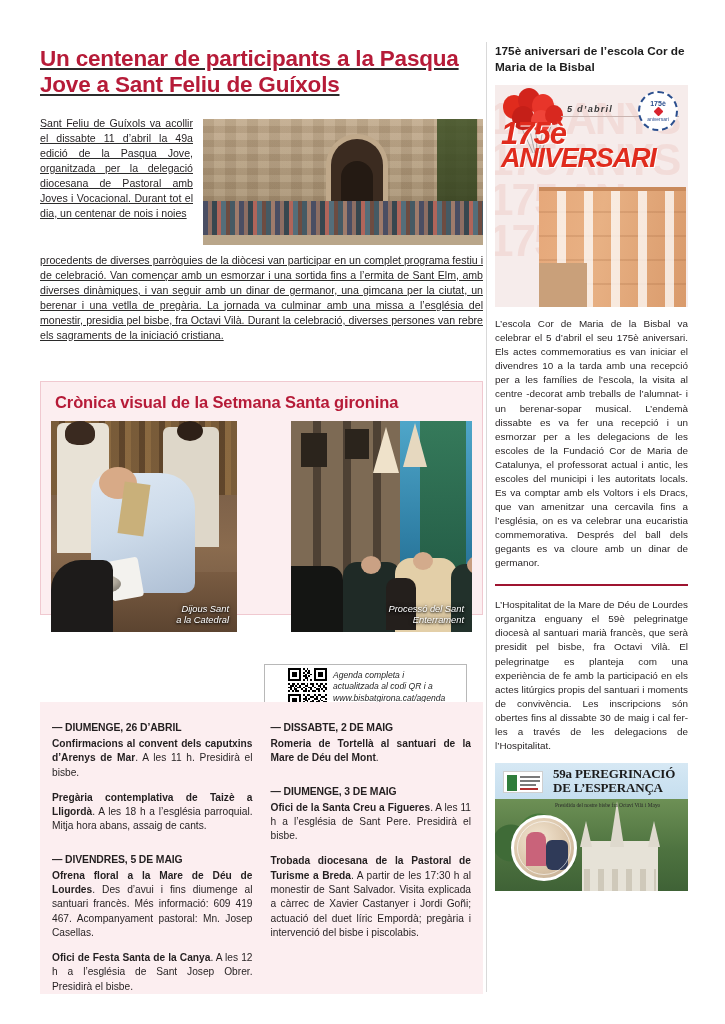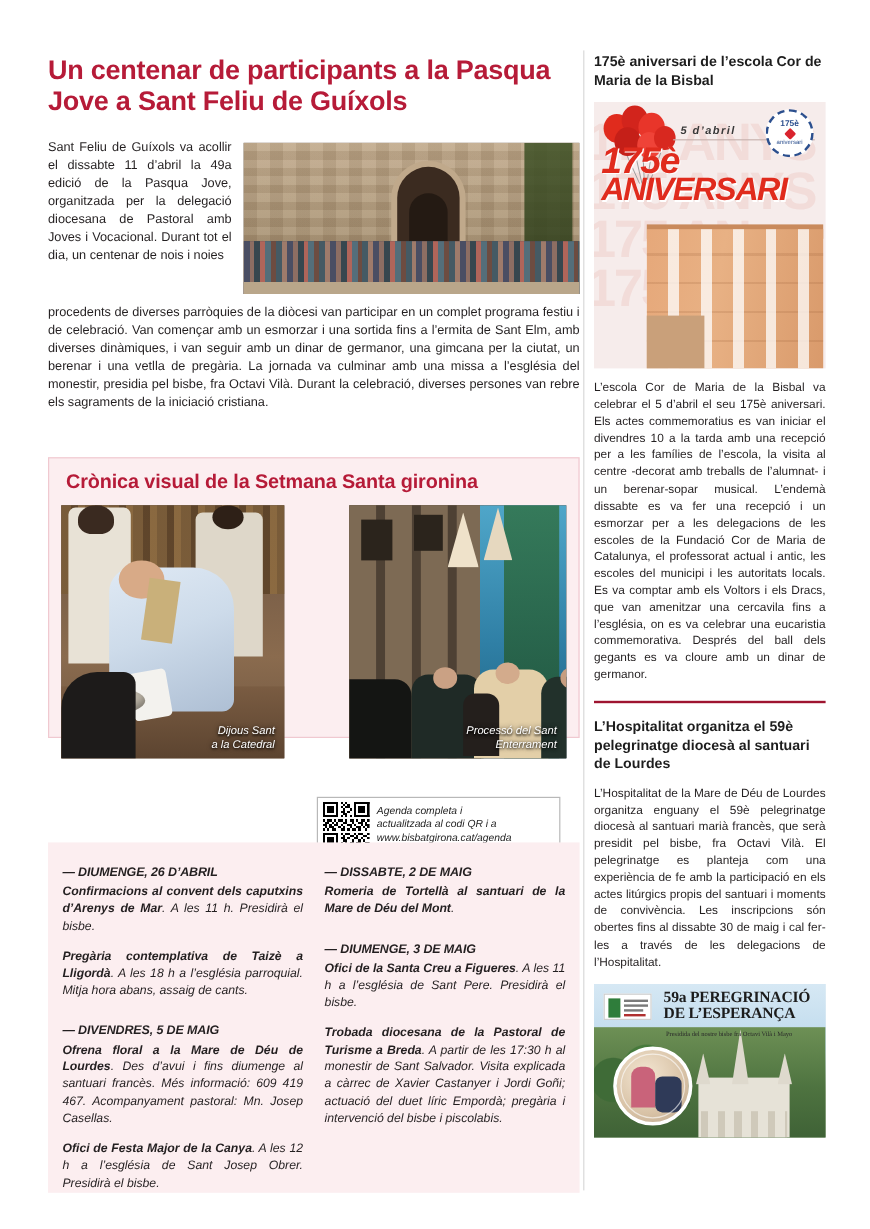--- a/index.html
+++ b/index.html
@@ -22,20 +22,21 @@
     background: #ffffff;
     box-sizing: border-box;
   }
 
   
   .main-col {
     position: absolute;
     left: 40px;
     top: 46px;
     width: 443px;
+    text-decoration: underline;
   }
 
   .headline {
     color: #b61b38;
     font-size: 22.5px;
     font-weight: bold;
     line-height: 1.17;
     letter-spacing: -0.2px;
     margin: 0 0 17px 0;
   }
@@ -223,21 +224,21 @@
   .qr-box {
     position: absolute;
     left: 264px;
     top: 664px;
     width: 203px;
     height: 46px;
     background: #ffffff;
     border: 1px solid #b8b8b8;
     display: flex;
     align-items: center;
-    padding: 3px 4px;
+    padding: 3px 23px;
     box-sizing: border-box;
   }
   .qr-img { width: 39px; height: 39px; flex: 0 0 39px; }
   .qr-text {
     font-size: 8.6px;
     font-style: italic;
     line-height: 1.33;
     color: #1e1e1e;
     margin-left: 6px;
     white-space: pre-line;
@@ -248,21 +249,21 @@
     left: 40px;
     top: 702px;
     width: 443px;
     height: 292px;
     background: #fceef0;
     box-sizing: border-box;
     padding: 20px 12px 10px 12px;
     display: flex;
     gap: 18px;
   }
-  .agenda-col { width: 202px; font-style: italic; }
+  .agenda-col { width: 202px; }
   .agenda-date {
     font-size: 10.4px;
     font-weight: bold;
     color: #231f20;
     margin: 0 0 4px 0;
     letter-spacing: -0.1px;
   }
   .agenda-entry {
     font-size: 10.2px;
     line-height: 1.40;
@@ -617,21 +618,21 @@
 
   <div class="agenda-body">
 
     <div class="agenda-col">
       <div class="agenda-date">— DIUMENGE, 26 D’ABRIL</div>
       <p class="agenda-entry"><b>Confirmacions al convent dels caputxins d’Arenys de Mar</b><span>. A les 11 h. Presidirà el bisbe.</span></p>
       <p class="agenda-entry"><b>Pregària contemplativa de Taizè a Lligordà</b><span>. A les 18 h a l’església parroquial. Mitja hora abans, assaig de cants.</span></p>
       <div class="agenda-gap"></div>
       <div class="agenda-date">— DIVENDRES, 5 DE MAIG</div>
       <p class="agenda-entry"><b>Ofrena floral a la Mare de Déu de Lourdes</b><span>. Des d’avui i fins diumenge al santuari francès. Més informació: 609 419 467. Acompanyament pastoral: Mn. Josep Casellas.</span></p>
-      <p class="agenda-entry"><b>Ofici de Festa Major de la Canya</b><span>. A les 12 h a l’església de Sant Josep Obrer. Presidirà el bisbe.</span></p>
+      <p class="agenda-entry"><b>Ofici de Festa Santa de la Canya</b><span>. A les 12 h a l’església de Sant Josep Obrer. Presidirà el bisbe.</span></p>
     </div>
 
     <div class="agenda-col">
       <div class="agenda-date">— DISSABTE, 2 DE MAIG</div>
       <p class="agenda-entry"><b>Romeria de Tortellà al santuari de la Mare de Déu del Mont</b><span>.</span></p>
       <div class="agenda-gap"></div>
       <div class="agenda-date">— DIUMENGE, 3 DE MAIG</div>
       <p class="agenda-entry"><b>Ofici de la Santa Creu a Figueres</b><span>. A les 11 h a l’església de Sant Pere. Presidirà el bisbe.</span></p>
       <p class="agenda-entry"><b>Trobada diocesana de la Pastoral de Turisme a Breda</b><span>. A partir de les 17:30 h al monestir de Sant Salvador. Visita explicada a càrrec de Xavier Castanyer i Jordi Goñi; actuació del duet líric Empordà; pregària i intervenció del bisbe i piscolabis.</span></p>
     </div>
@@ -685,21 +686,20 @@
       <div class="p175-bld-top"></div>
       <div class="p175-bld">
         <div class="p175-bld-side"></div>
       </div>
     </div>
 
     <p class="side-text">L’escola Cor de Maria de la Bisbal va celebrar el 5 d’abril el seu 175è aniversari. Els actes commemoratius es van iniciar el divendres 10 a la tarda amb una recepció per a les famílies de l’escola, la visita al centre -decorat amb treballs de l’alumnat- i un berenar-sopar musical. L’endemà dissabte es va fer una recepció i un esmorzar per a les delegacions de les escoles de la Fundació Cor de Maria de Catalunya, el professorat actual i antic, les escoles del municipi i les autoritats locals. Es va comptar amb els Voltors i els Dracs, que van amenitzar una cercavila fins a l’església, on es va celebrar una eucaristia commemorativa. Després del ball dels gegants es va cloure amb un dinar de germanor.</p>
 
     <div class="side-sep"></div>
 
-    <h2 class="side-head">L’Hospitalitat organitza el 59è pelegrinatge diocesà al santuari de Lourdes</h2>
     <p class="side-text">L’Hospitalitat de la Mare de Déu de Lourdes organitza enguany el 59è pelegrinatge diocesà al santuari marià francès, que serà presidit pel bisbe, fra Octavi Vilà. El pelegrinatge es planteja com una experiència de fe amb la participació en els actes litúrgics propis del santuari i moments de convivència. Les inscripcions són obertes fins al dissabte 30 de maig i cal fer-les a través de les delegacions de l’Hospitalitat.</p>
 
     <div class="lourdes">
       <div class="lo-sky"></div>
       <div class="lo-hills"></div>
       <div class="lo-trees"></div>
       <div class="lo-basilica">
         <div class="lo-bas-body"></div>
         <div class="lo-bas-arches"></div>
         <div class="lo-bas-spire"></div>

